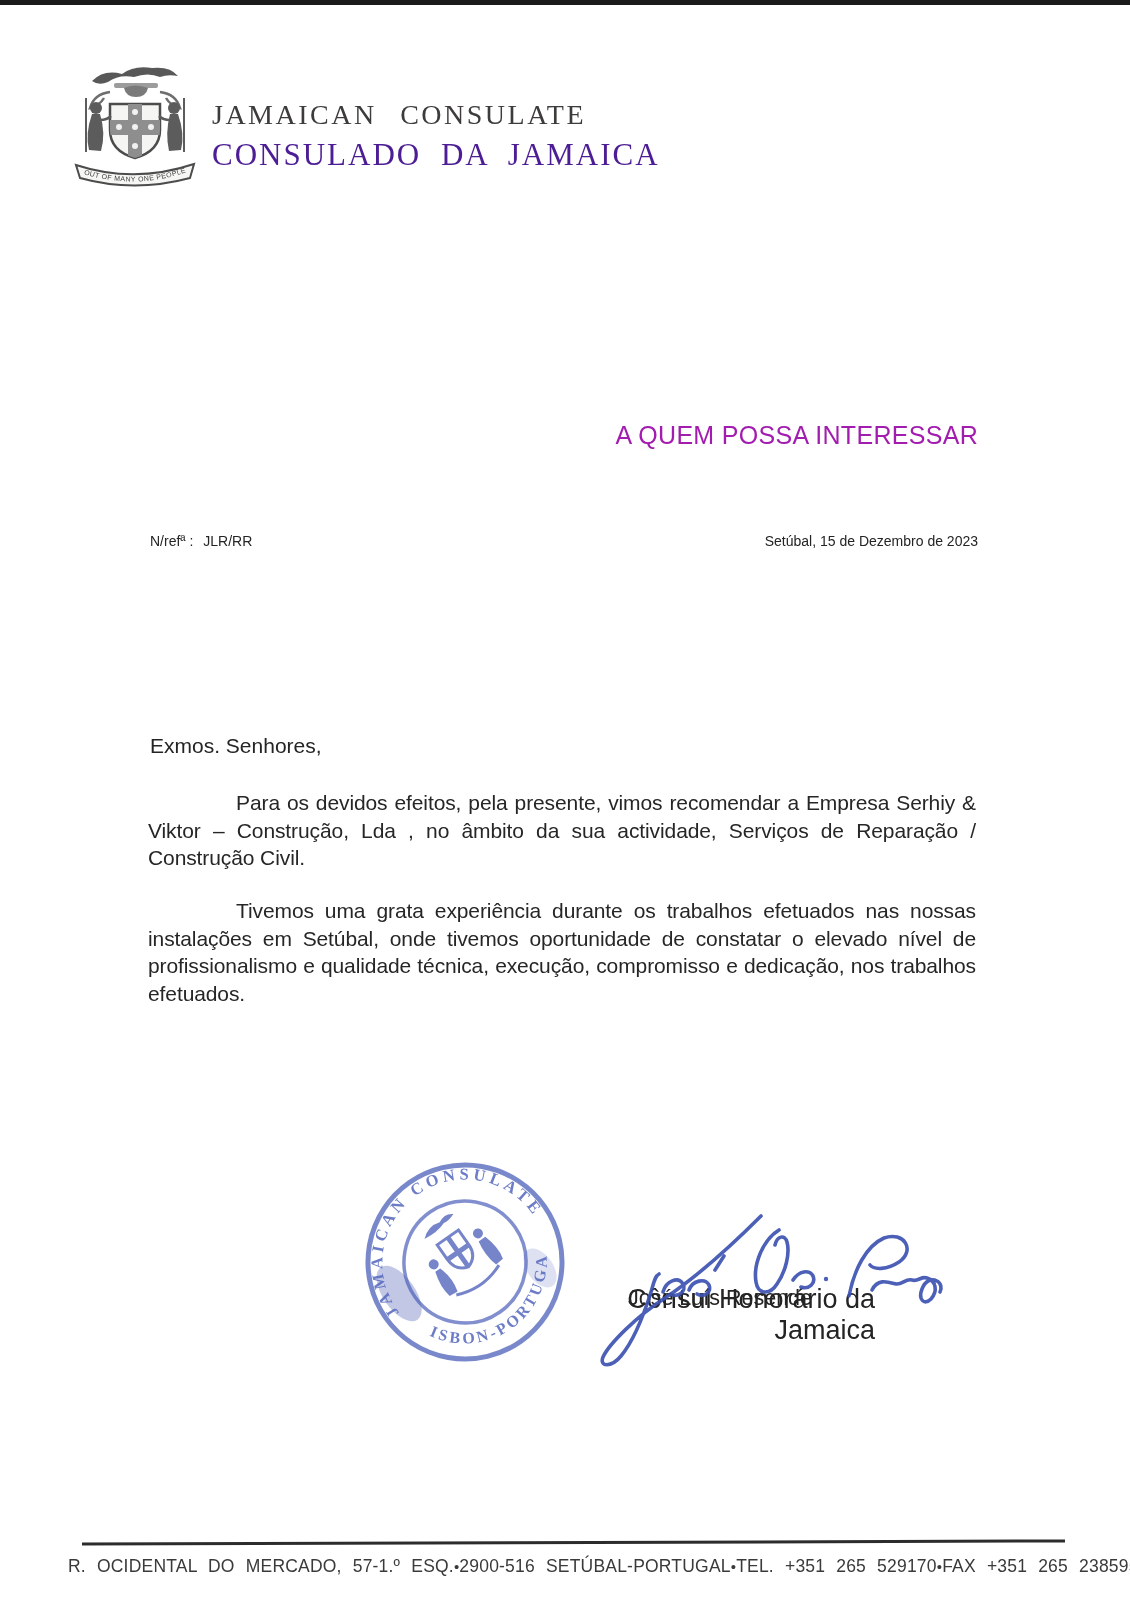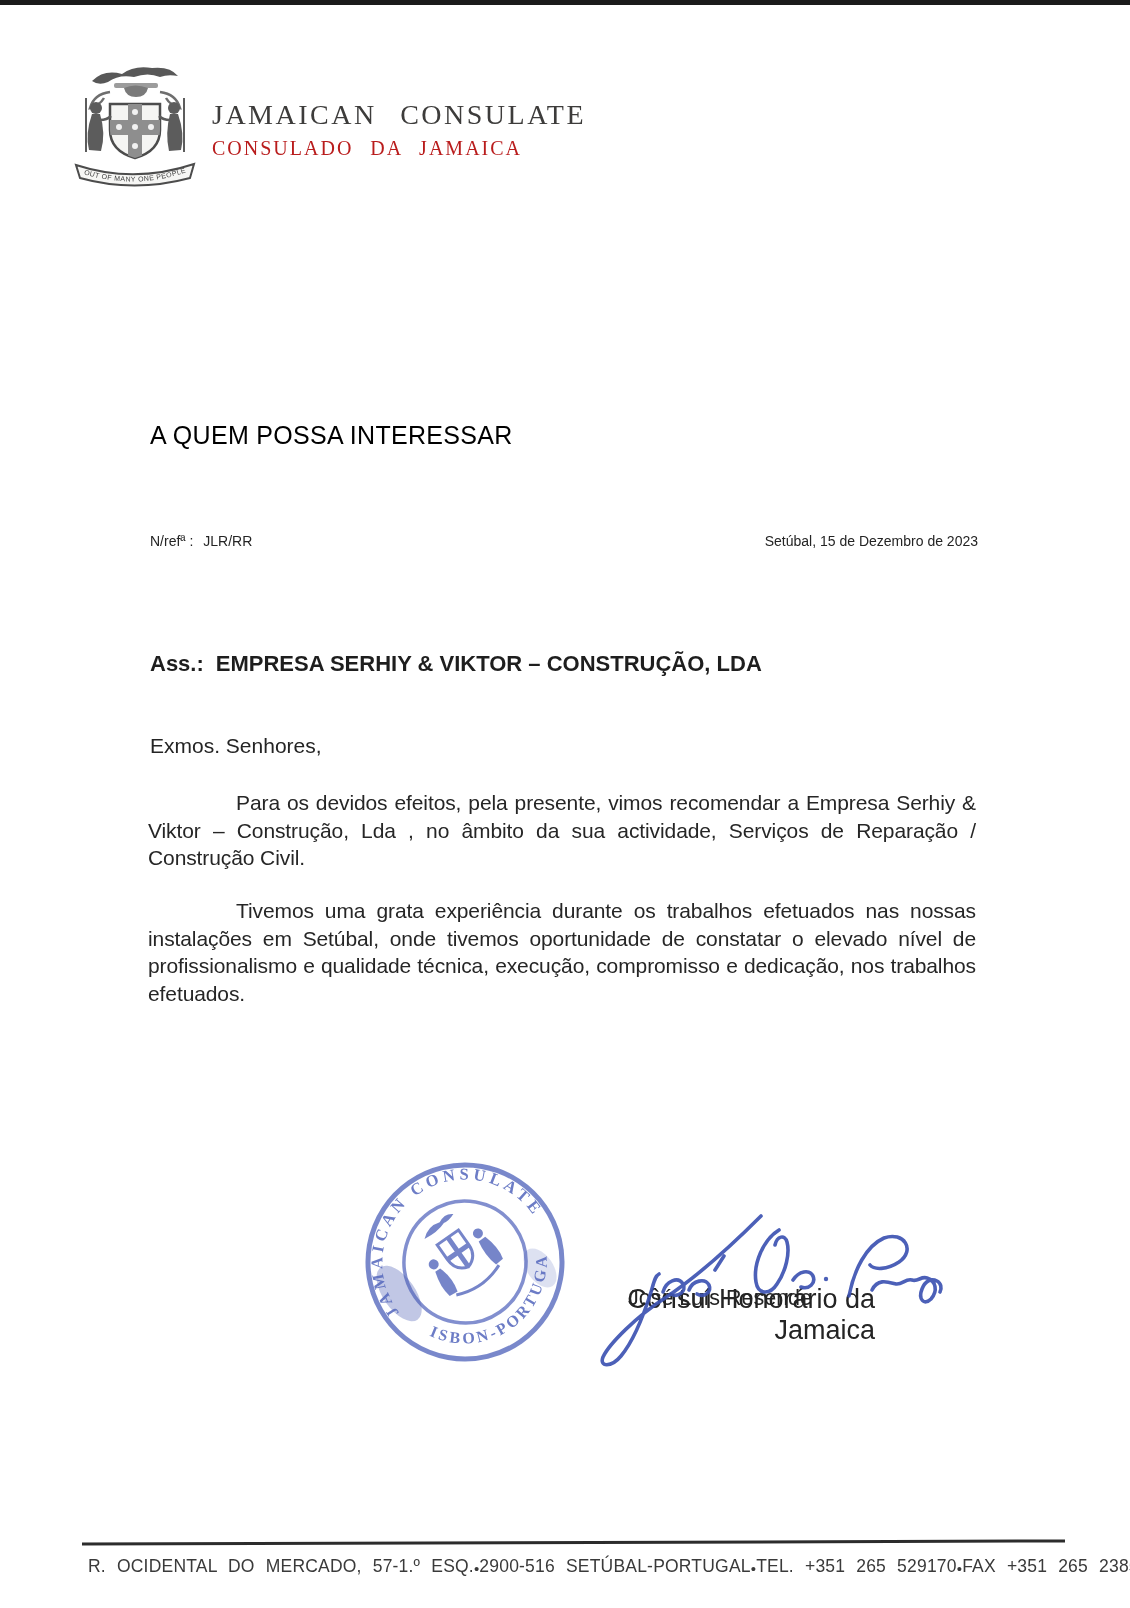--- a/index.html
+++ b/index.html
@@ -5,23 +5,23 @@
   html,body{margin:0;padding:0;background:#e8e8e8;}
   .page{
     position:relative;width:1130px;height:1608px;background:#ffffff;
     font-family:"Liberation Sans", sans-serif;color:#242424;overflow:hidden;
     margin:0 auto;
   }
   .scan-strip{position:absolute;top:0;left:0;width:1130px;height:5px;background:#1b1b1b;}
   .coa{position:absolute;left:64px;top:62px;width:140px;height:134px;}
   .org{position:absolute;left:212px;top:99px;font-family:"Liberation Serif", serif;color:#3d3c3b;}
   .org-en{font-size:28px;letter-spacing:2.5px;word-spacing:14px;}
-  .org-pt{font-size:20px;letter-spacing:2px;word-spacing:10px;margin-top:6px;color:#b91c1c;}
-  .title{position:absolute;left:150px;top:421px;width:828px;text-align:left;
-         font-size:25px;color:#000000;letter-spacing:0.3px;}
+  .org-pt{font-size:31px;letter-spacing:2px;word-spacing:10px;margin-top:6px;color:#4c1d95;}
+  .title{position:absolute;left:150px;top:421px;width:828px;text-align:right;
+         font-size:25px;color:#a21caf;letter-spacing:0.3px;}
   .refrow{position:absolute;left:150px;top:533px;width:828px;display:flex;
           justify-content:space-between;font-size:14px;}
   .refval{margin-left:10px;}
   .subject{position:absolute;left:150px;top:651px;font-size:22px;font-weight:bold;color:#1e1e1e;}
   .subjval{margin-left:12px;}
   .salutation{position:absolute;left:150px;top:734px;font-size:21px;}
   .para{position:absolute;left:148px;width:828px;margin:0;text-align:justify;
         font-size:21px;line-height:27.5px;letter-spacing:-0.1px;color:#262626;}
   .p1{top:789px;text-indent:88px;}
   .p2{top:897px;text-indent:88px;}
@@ -29,22 +29,22 @@
   .stamp{position:absolute;left:363px;top:1160px;width:204px;height:204px;z-index:2;}
   .closing{position:absolute;left:560px;top:1174px;width:330px;text-align:center;
            font-size:21.5px;line-height:29px;z-index:3;}
   .sig{position:absolute;left:565px;top:1196px;width:380px;height:172px;z-index:5;pointer-events:none;}
   .signer-name{position:absolute;left:575px;top:1286px;width:290px;text-align:center;
                font-size:21.5px;z-index:4;}
   .signer-title{position:absolute;left:565px;top:1284px;width:310px;text-align:right;
                 font-size:27px;z-index:4;}
   .footer-rule{position:absolute;left:82px;top:1541px;width:983px;height:3px;
                background:#2c2c2c;transform:rotate(-0.18deg);}
-  .footer{position:absolute;left:88px;top:1556px;width:981px;display:flex;
-          justify-content:space-between;align-items:flex-end;white-space:nowrap;
+  .footer{position:absolute;left:68px;top:1556px;width:981px;display:flex;
+          justify-content:space-between;align-items:center;white-space:nowrap;
           font-size:17.5px;color:#3a3a3a;letter-spacing:0.2px;word-spacing:6px;}
   .bullet{font-size:15px;color:#3a3a3a;}
 </style>
 </head>
 <body>
 
 <div class="page">
 
   <div class="scan-strip"></div>
 
@@ -97,23 +97,20 @@
 
   <div class="title">A QUEM POSSA INTERESSAR</div>
 
   <div class="refrow">
     <div>
       <span>N/refª :</span><span class="refval">JLR/RR</span>
     </div>
     <div>Setúbal, 15 de Dezembro de 2023</div>
   </div>
 
-  <div class="subject">
-    <span>Ass.:</span><span class="subjval">EMPRESA SERHIY &amp; VIKTOR – CONSTRUÇÃO, LDA</span>
-  </div>
 
   <div class="salutation">Exmos. Senhores,</div>
 
   <p class="para p1">Para os devidos efeitos, pela presente, vimos recomendar a Empresa Serhiy &amp; Viktor – Construção, Lda , no âmbito da sua actividade, Serviços de Reparação / Construção Civil.</p>
   <p class="para p2">Tivemos uma grata experiência durante os trabalhos efetuados nas nossas instalações em Setúbal, onde tivemos oportunidade de constatar o elevado nível de profissionalismo e qualidade técnica, execução, compromisso e dedicação, nos trabalhos efetuados.</p>
 
   <svg class="stamp" viewBox="-102 -102 204 204">
     <g transform="rotate(-35)" opacity="0.88">
       <circle r="97" fill="none" stroke="#4156b5" stroke-width="5" opacity="0.8"></circle>
       <circle r="61" fill="none" stroke="#4156b5" stroke-width="3.5" opacity="0.75"></circle>

